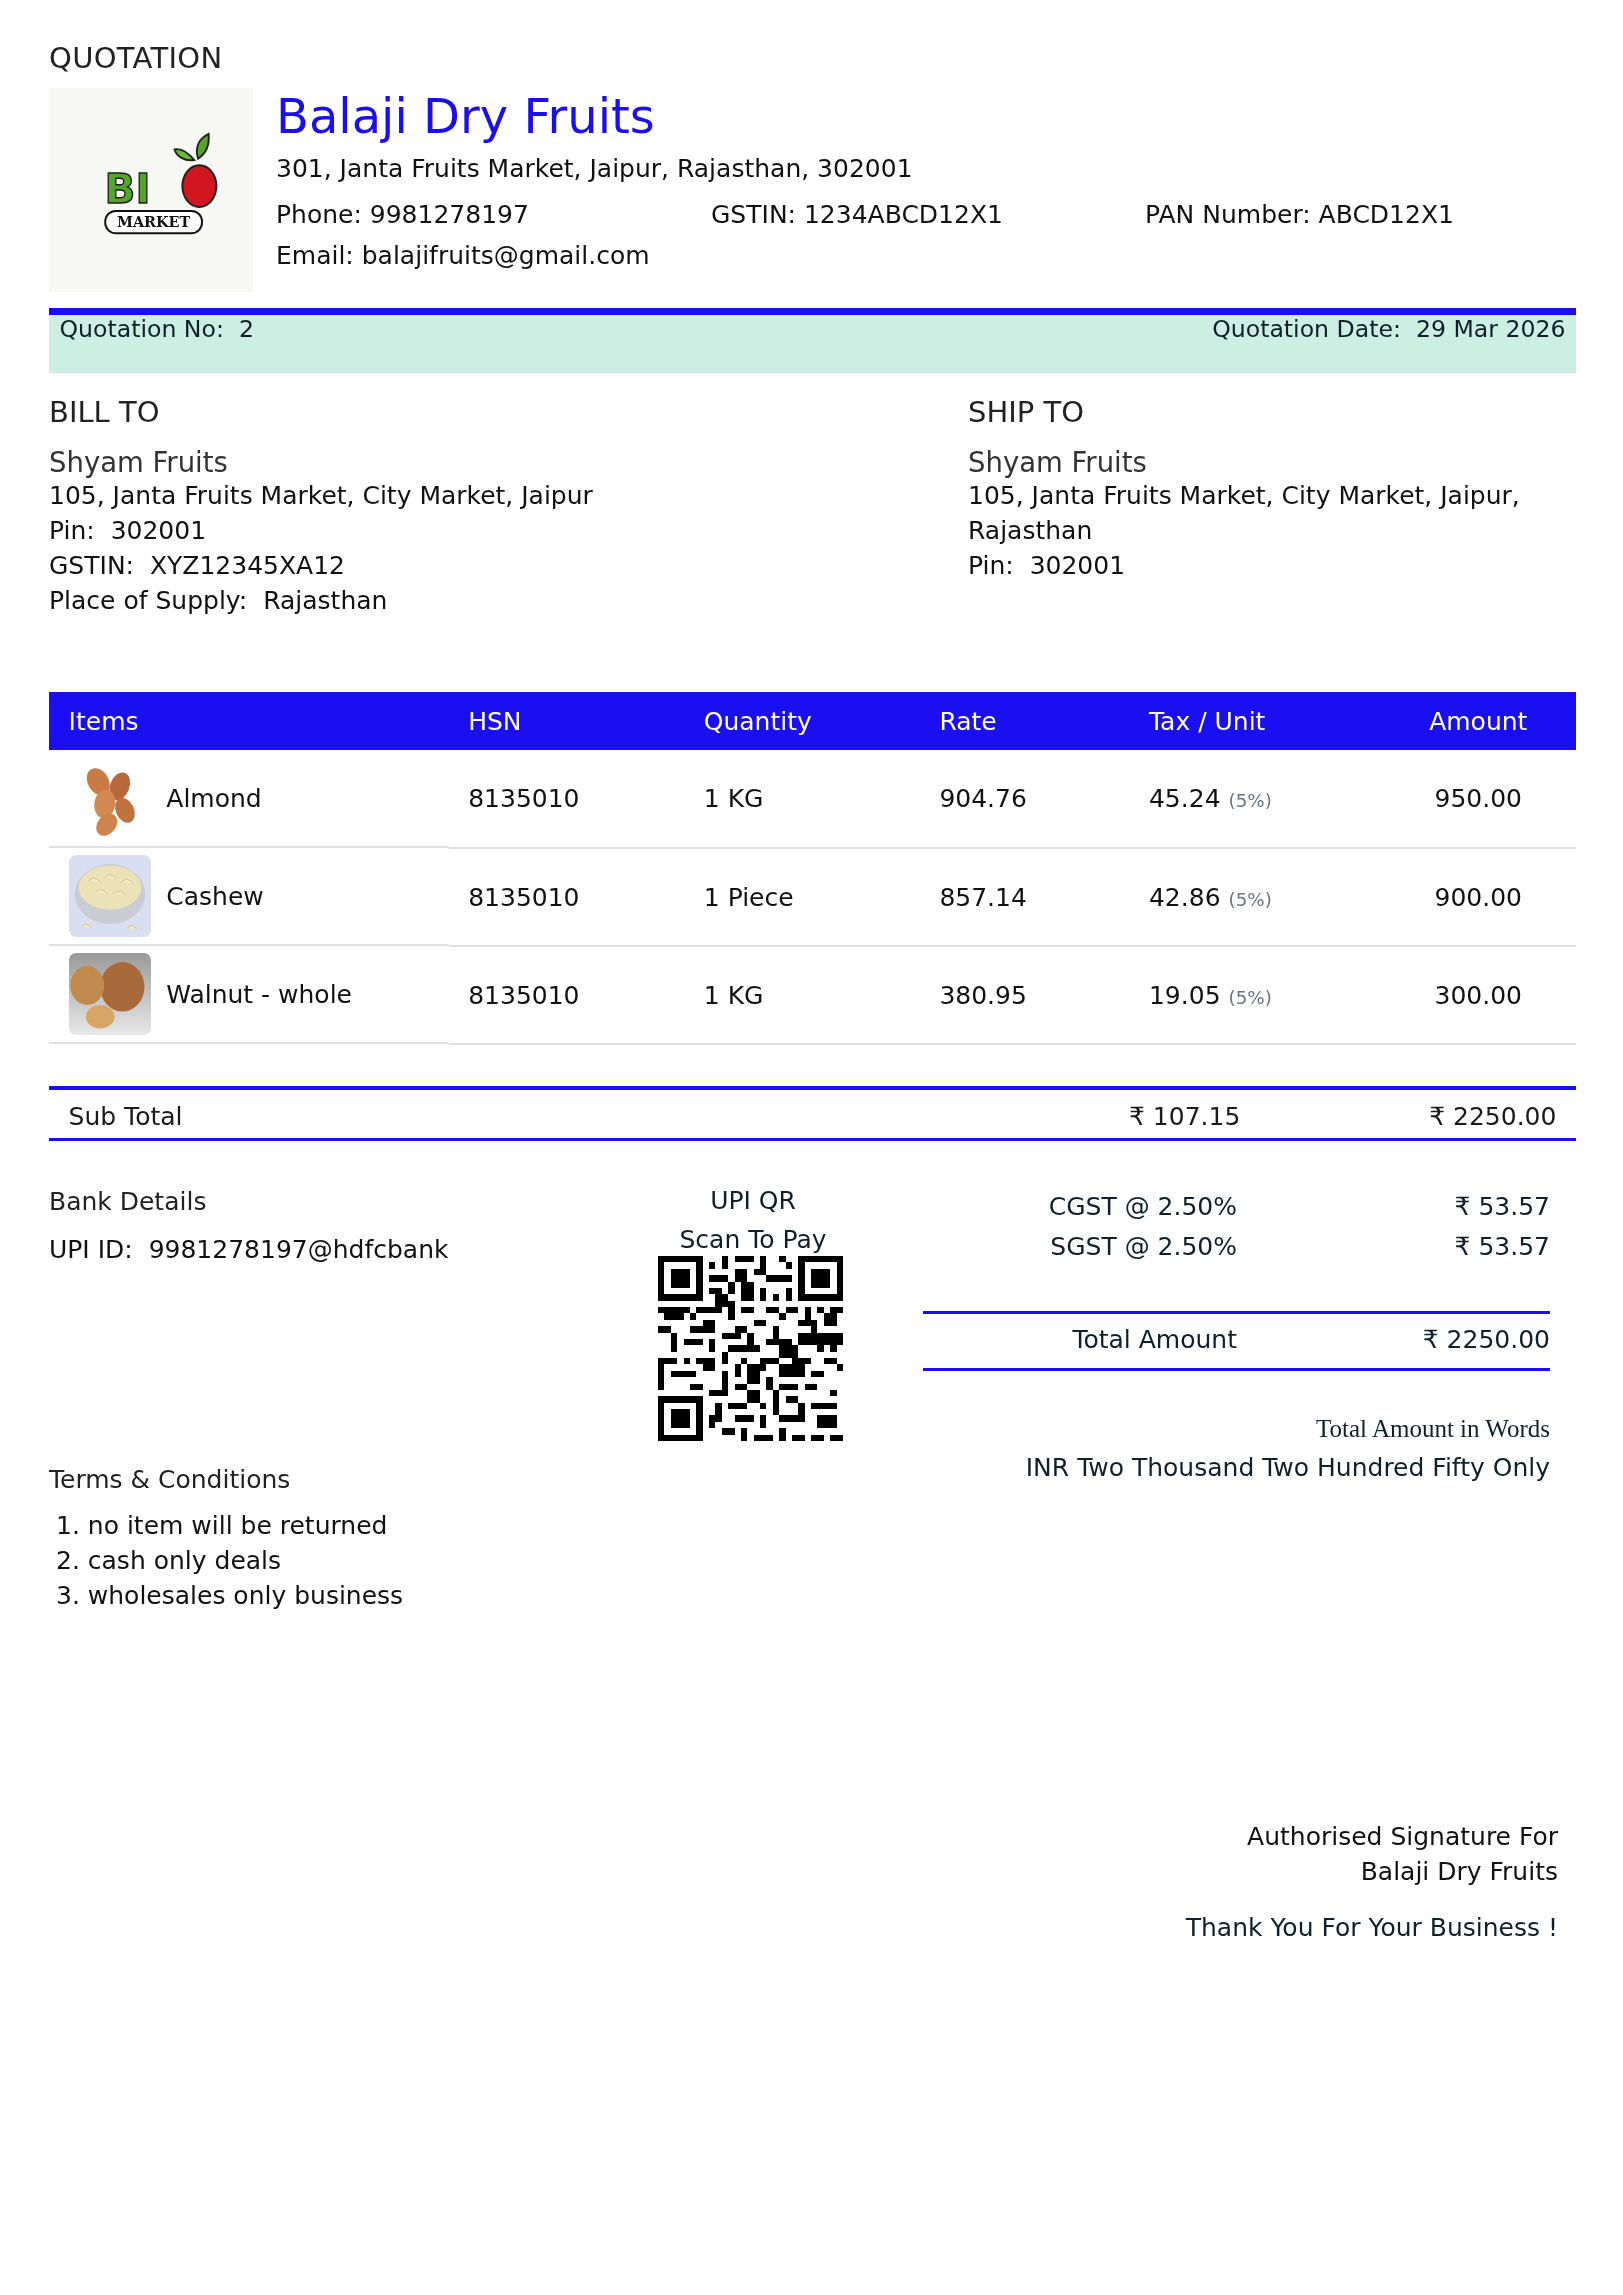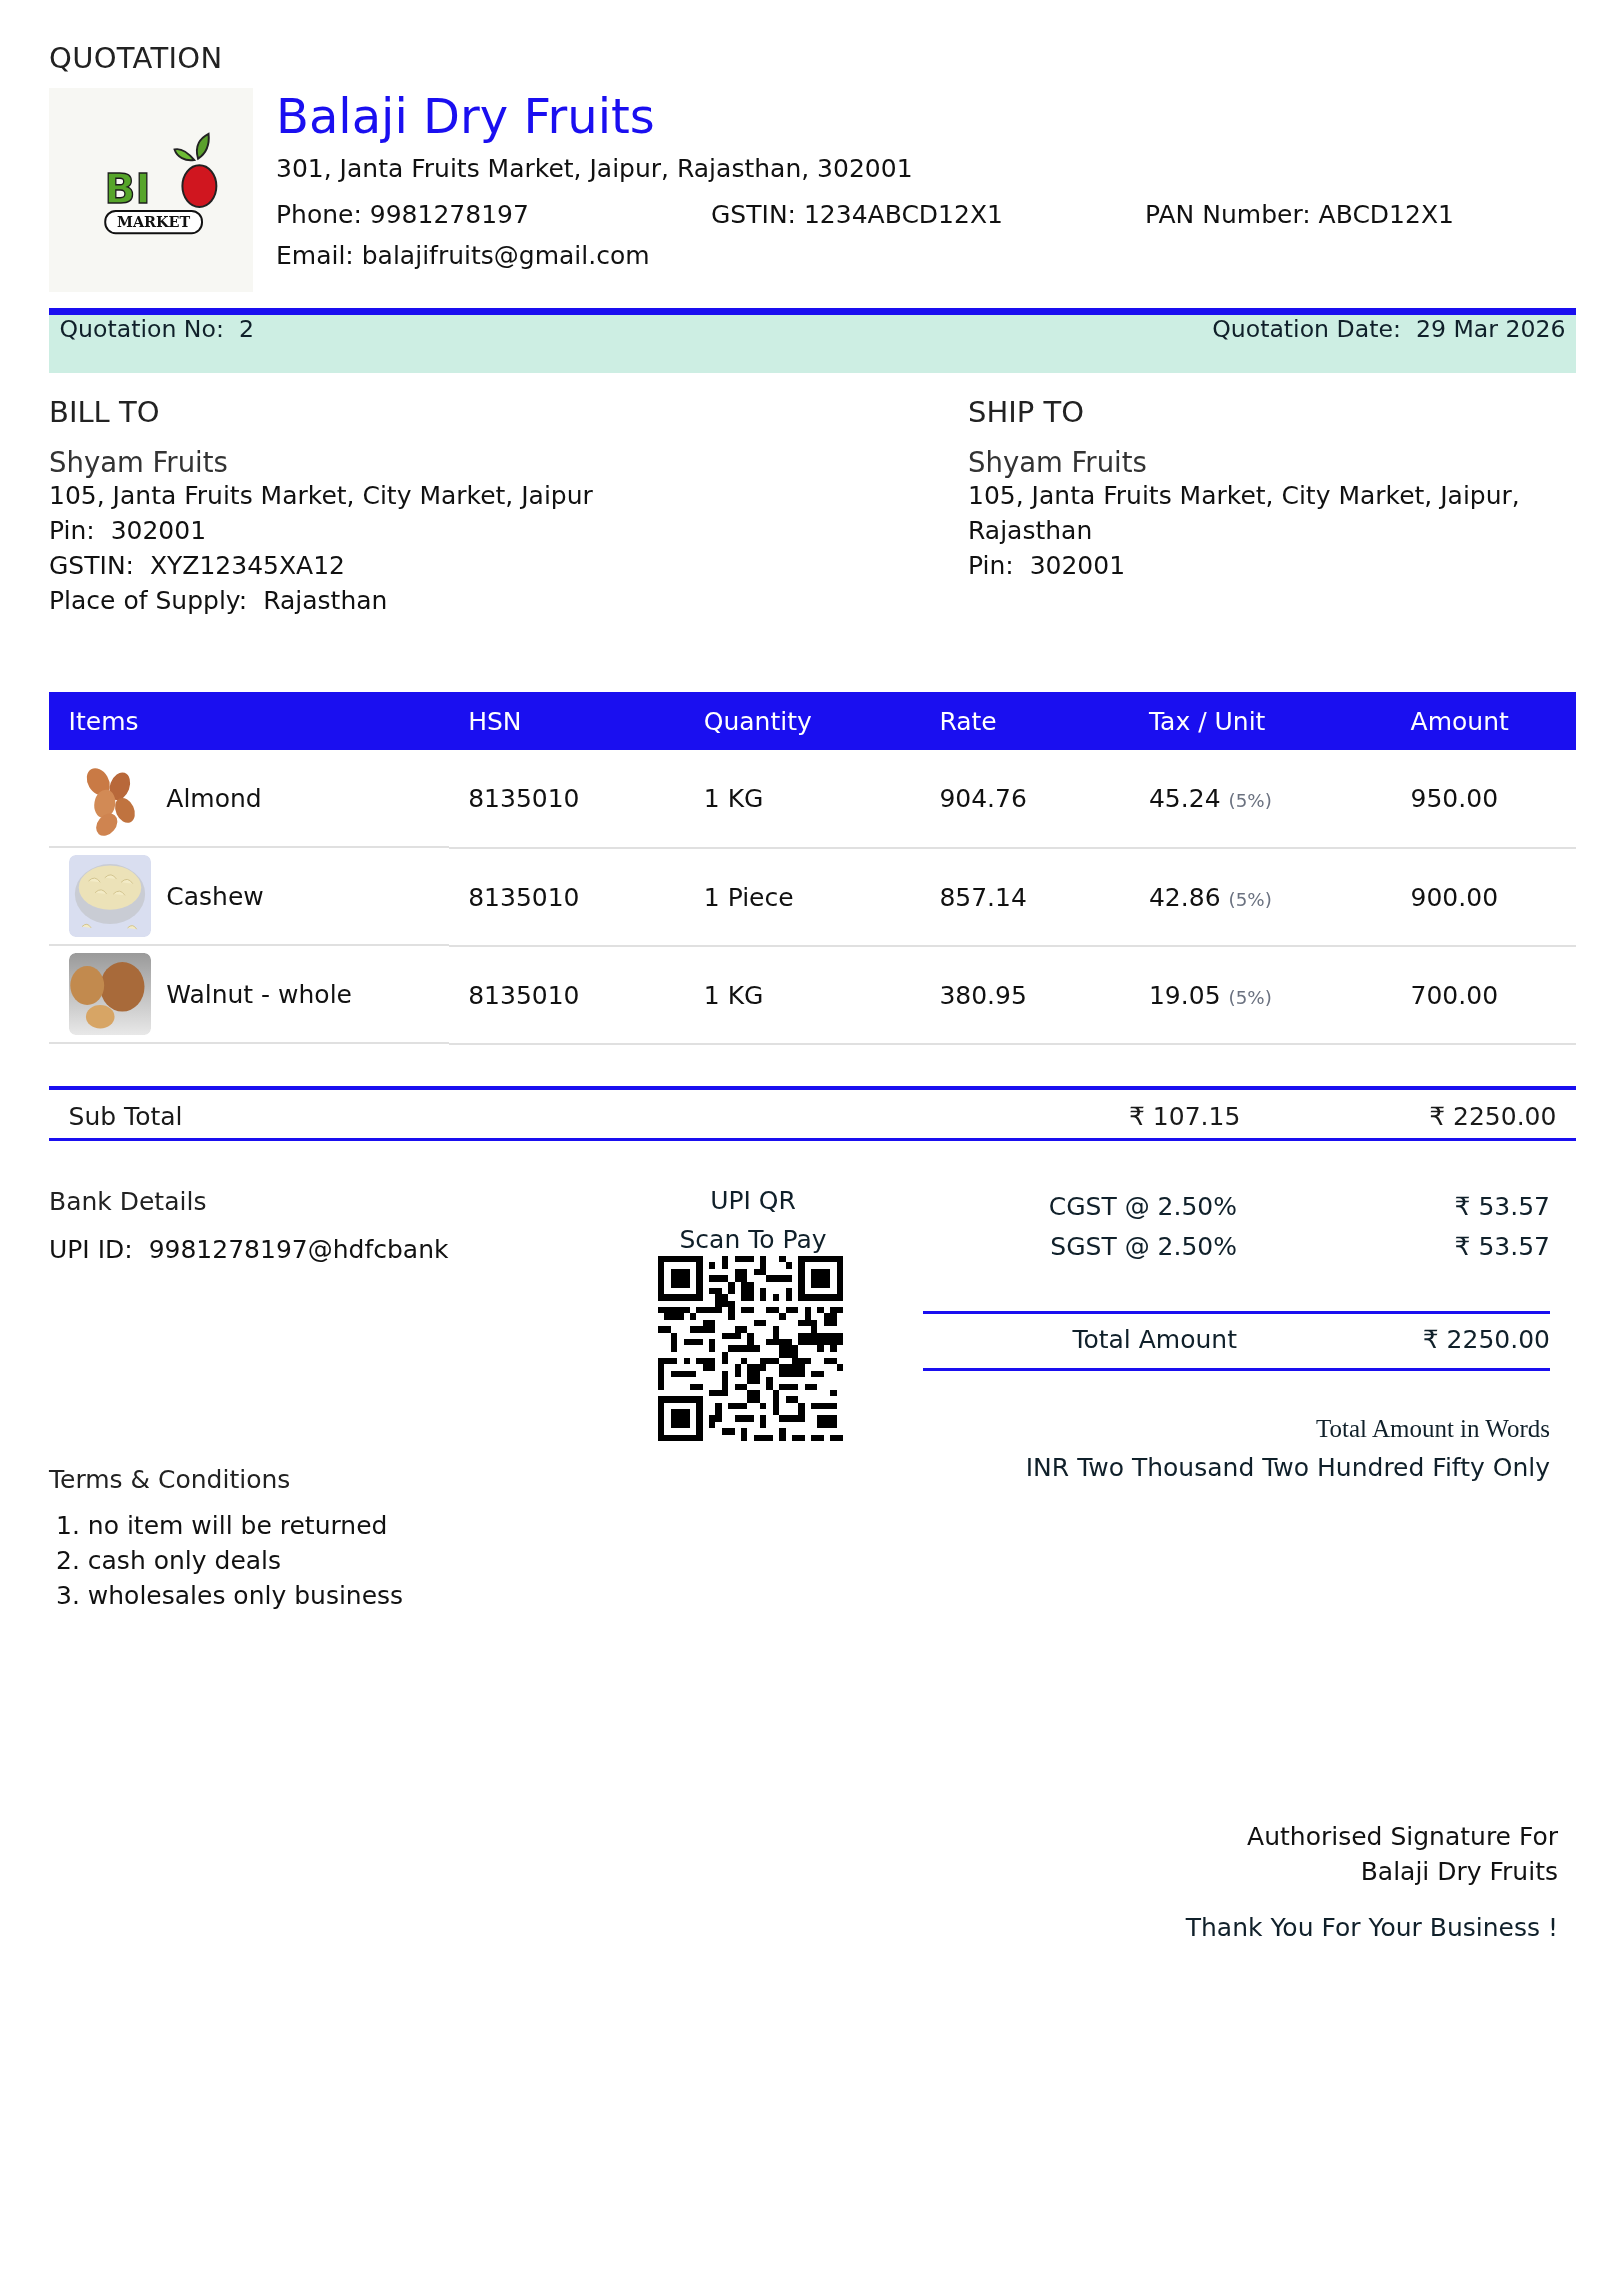--- a/index.html
+++ b/index.html
@@ -11,21 +11,21 @@
   .biz-name { left:276px; top:88px; font-size:48px; color:#1a0ff0; }
   .biz-line { font-size:25px; color:#111; }
   .accent-bar { left:49px; top:308px; width:1527px; height:7.2px; background:#1a0ff0; }
   .meta-band { left:49px; top:315px; width:1527px; height:58px; background:#cdeee3;
                display:flex; justify-content:space-between; align-items:flex-start; box-sizing:border-box; padding:0 10.5px; font-size:23.6px; color:#10202a; }
   .party-h { font-size:29px; color:#222; }
   .party-name { font-size:27.5px; color:#333; }
   .party-line { font-size:25px; color:#111; line-height:35px; }
   .tbl { left:49px; top:692px; width:1527px; border-collapse:collapse; }
   .tbl th { background:#1a0ff0; color:#fff; font-weight:normal; font-size:25px; height:58px; text-align:left; padding:0 0 0 19.6px; }
-  .tbl th.num, .tbl td.num { text-align:left; padding-right:30px; }
+  .tbl th.num, .tbl td.num { text-align:center; padding-right:30px; }
   .tbl td { font-size:25px; height:96px; border-bottom:2.6px solid #e0e0e0; padding:0 0 0 19.6px; color:#111; }
   .tbl td.item-cell { display:flex; align-items:center; height:96px; gap:15.7px; padding-left:19.6px; }
   .thumb { width:82px; height:82px; border-radius:6.5px; flex:none; }
   .pct { color:#6b7280; font-size:18.3px; }
   .subtot { left:49px; top:1086px; width:1527px; height:55px; border-top:4.6px solid #1a0ff0; border-bottom:3.3px solid #1a0ff0; box-sizing:border-box; font-size:25px; }
   .sum-label { text-align:right; font-size:25px; color:#10202a; }
   .sum-val { text-align:right; font-size:25px; color:#10202a; }
   .qr { left:658px; top:1256px; width:185px; height:185px; }
 </style>
 </head>
@@ -148,21 +148,21 @@
           <ellipse cx="82" cy="52" rx="34" ry="38" fill="#a86a3a"></ellipse>
           <ellipse cx="28" cy="50" rx="26" ry="30" fill="#c28a4e"></ellipse>
           <ellipse cx="48" cy="98" rx="22" ry="18" fill="#d7a565"></ellipse>
         </svg>
         <span>Walnut - whole</span>
       </td>
       <td>8135010</td>
       <td>1 KG</td>
       <td>380.95</td>
       <td><span>19.05</span> <span class="pct">(5%)</span></td>
-      <td class="num">700.00</td>
+      <td class="num">300.00</td>
     </tr>
   </tbody>
 </table>
 
 <div class="abs subtot">
   <span class="abs" style="left:19.6px; top:11.8px;">Sub Total</span>
   <span class="abs" style="left:1080px; top:11.8px;">₹ 107.15</span>
   <span class="abs" style="right:19.6px; top:11.8px;">₹ 2250.00</span>
 </div>
 

